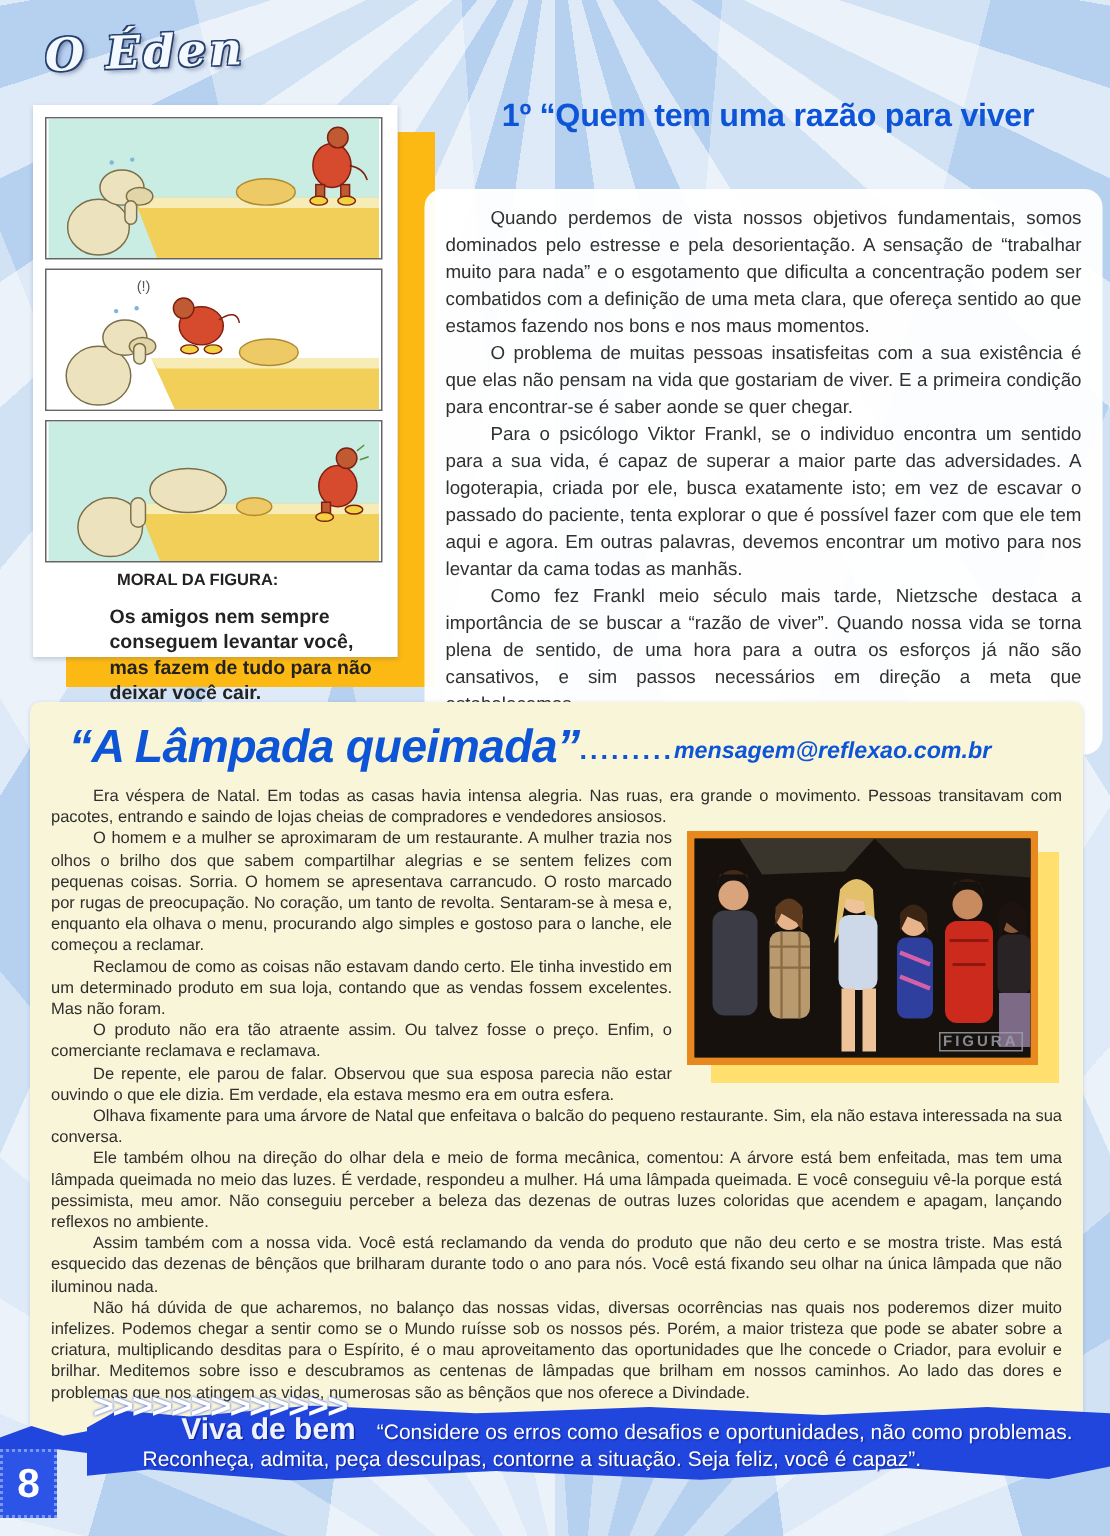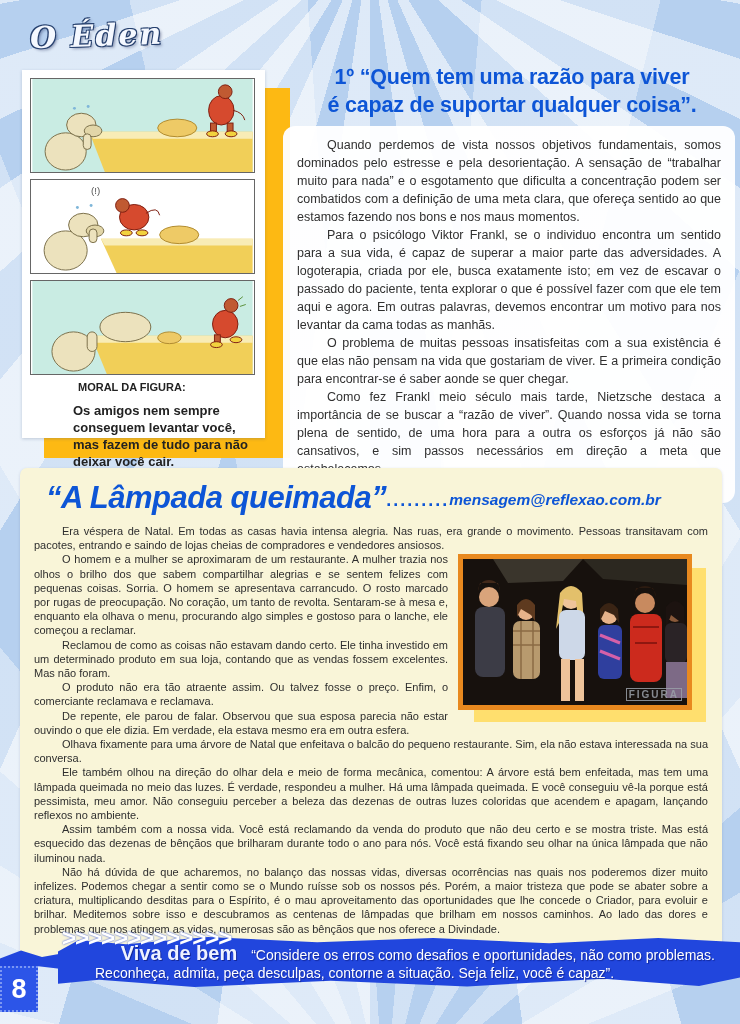--- a/index.html
+++ b/index.html
@@ -152,27 +152,26 @@
       <ellipse cx="188" cy="65" rx="6" ry="3" fill="#f2d23e" stroke="#7e1f10"></ellipse>
       <ellipse cx="208" cy="60" rx="6" ry="3" fill="#f2d23e" stroke="#7e1f10"></ellipse>
       <path d="M210,20 l5,-4 M212,26 l6,-2" stroke="#5a8f3a" fill="none"></path>
     </svg>
     <div class="moral-label">MORAL DA FIGURA:</div>
     <div class="moral-text">Os amigos nem sempre conseguem levantar você, mas fazem de tudo para não deixar você cair.</div>
   </div>
 
   <div class="article-title">
     <div>1º “Quem tem uma razão para viver</div>
-    <div>é capaz de suportar qualquer coisa”.</div>
   </div>
 
   <div class="article-panel">
     <p>Quando perdemos de vista nossos objetivos fundamentais, somos dominados pelo estresse e pela desorientação. A sensação de “trabalhar muito para nada” e o esgotamento que dificulta a concentração podem ser combatidos com a definição de uma meta clara, que ofereça sentido ao que estamos fazendo nos bons e nos maus momentos.</p>
+    <p>O problema de muitas pessoas insatisfeitas com a sua existência é que elas não pensam na vida que gostariam de viver. E a primeira condição para encontrar-se é saber aonde se quer chegar.</p>
     <p>Para o psicólogo Viktor Frankl, se o individuo encontra um sentido para a sua vida, é capaz de superar a maior parte das adversidades. A logoterapia, criada por ele, busca exatamente isto; em vez de escavar o passado do paciente, tenta explorar o que é possível fazer com que ele tem aqui e agora. Em outras palavras, devemos encontrar um motivo para nos levantar da cama todas as manhãs.</p>
-    <p>O problema de muitas pessoas insatisfeitas com a sua existência é que elas não pensam na vida que gostariam de viver. E a primeira condição para encontrar-se é saber aonde se quer chegar.</p>
     <p>Como fez Frankl meio século mais tarde, Nietzsche destaca a importância de se buscar a “razão de viver”. Quando nossa  vida se torna plena de sentido, de uma hora para a outra os esforços já não são cansativos, e sim passos necessários em direção a meta que estabelecemos.</p>
 
   </div>
 
   <div class="reflection-box">
     <div class="rh-row">
       <span class="rh-title">“A Lâmpada queimada”</span><span class="rh-dots">.........</span><span class="rh-email">mensagem@reflexao.com.br</span>
     </div>
     <div class="story">
       <p>Era véspera de Natal. Em todas as casas havia intensa alegria. Nas ruas, era grande o movimento. Pessoas transitavam com pacotes, entrando e saindo de lojas cheias de compradores e vendedores ansiosos.</p>

